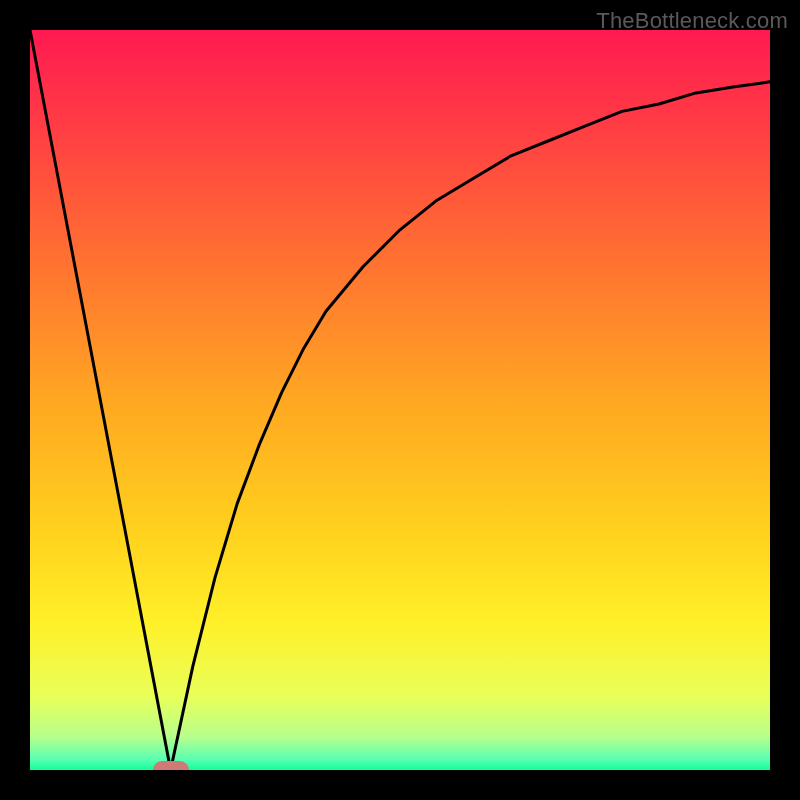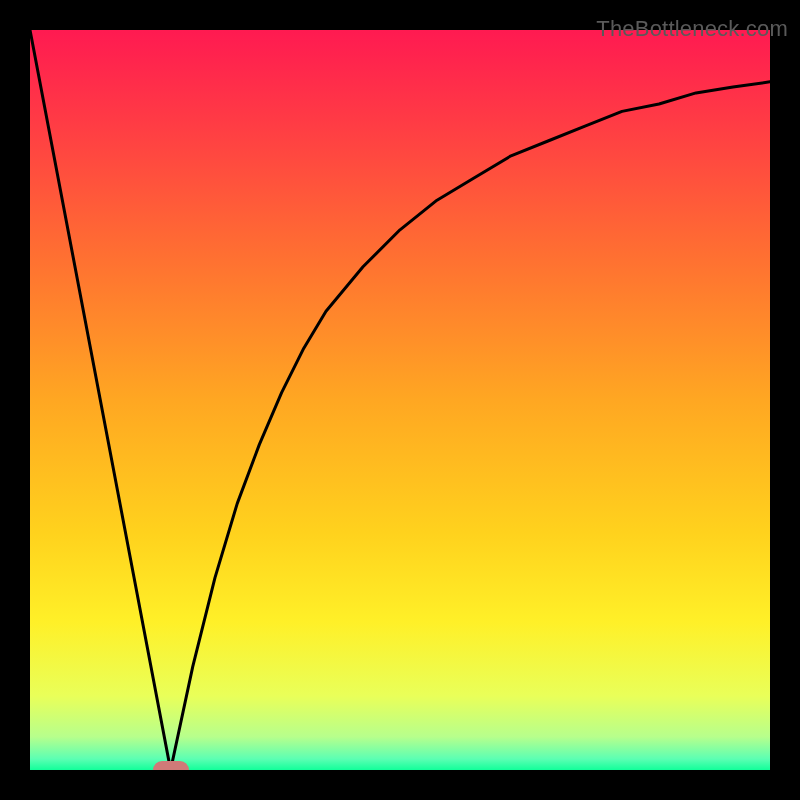--- a/index.html
+++ b/index.html
@@ -37,21 +37,21 @@
   }
   .marker {
     position: absolute;
     background: #d07a78;
     border-radius: 9px;
     width: 36px;
     height: 18px;
   }
   .watermark {
     position: absolute;
-    top: 16px;
+    top: 8px;
     right: 12px;
     color: #5a5a5a;
     font-size: 22px;
     font-weight: 500;
     letter-spacing: 0.2px;
   }
 </style>
 </head>
 <body>
 

